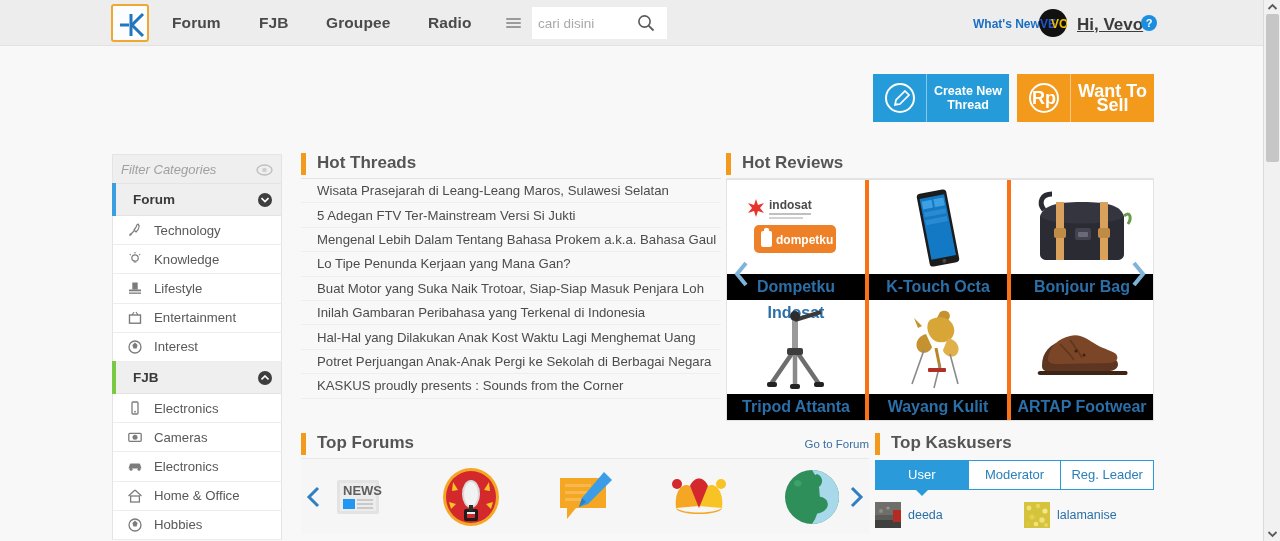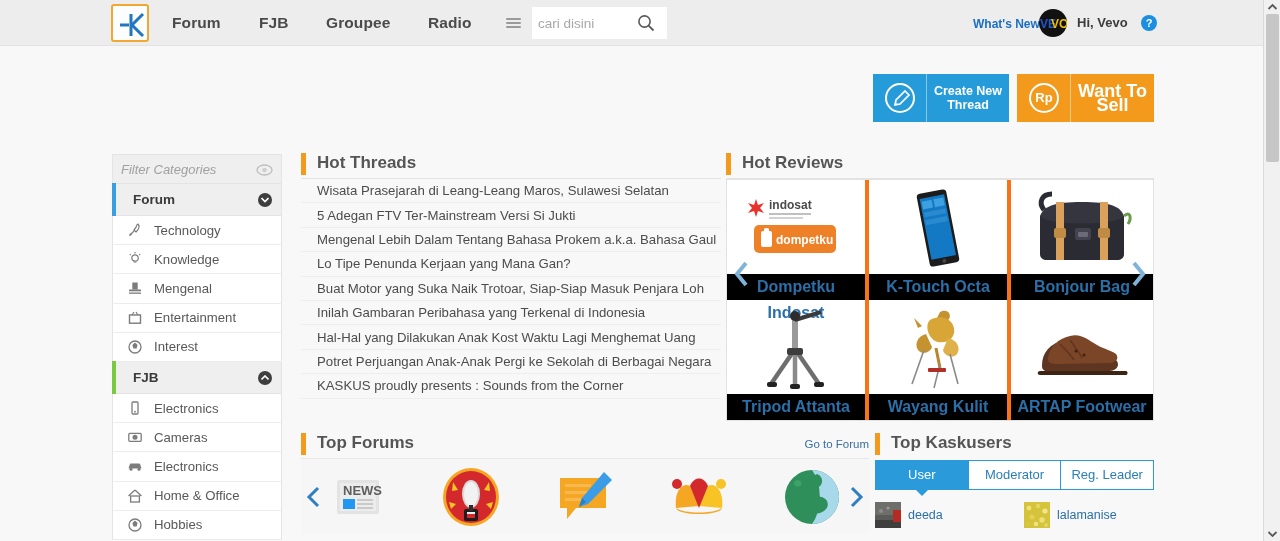--- a/index.html
+++ b/index.html
@@ -62,21 +62,21 @@
     font-size: 12px; color: #1b6fc4; font-weight: bold; cursor: pointer;
   }
   #avatar-top {
     position: absolute; left: 1039px; top: 9px; width: 28px; height: 28px;
     border-radius: 50%; overflow: hidden; background: #111; cursor: pointer;
   }
   #avatar-top .v1 { position:absolute; left:1px; top:8px; font-size:12px; font-weight:bold; color:#2255cc; font-family:"Liberation Sans",sans-serif;}
   #avatar-top .v2 { position:absolute; left:12px; top:8px; font-size:12px; font-weight:bold; color:#f0c000;}
   #greeting {
     position: absolute; left: 1077px; top: 15px;
-    font-size: 13px; color: #3c3c3c; font-weight: bold; cursor: pointer;
+    font-size: 17px; color: #3c3c3c; font-weight: bold; cursor: pointer; text-decoration: underline;
   }
   #help-icon {
     position: absolute; left: 1141px; top: 15px; width: 16px; height: 16px;
     border-radius: 50%; background: #1b8ee0; cursor: pointer;
   }
   #help-icon span {
     position: absolute; left: 0; top: 0; width: 16px; height: 16px;
     text-align: center; line-height: 16px; font-size: 11px; color: #fff; font-weight: bold;
   }
 
@@ -93,21 +93,21 @@
   }
   .actbtn .circ {
     position: absolute; left: 12px; top: 9px; width: 30px; height: 30px;
     border: 2px solid #fff; border-radius: 50%;
   }
   .actbtn .lbl {
     flex: 1; text-align: center; color: #fff; font-weight: bold;
     font-size: 12.5px; line-height: 14px; padding: 0 4px;
   }
   #btn-sell .lbl { font-size: 18px; }
-  .rp { position:absolute; left:0; top:0; width:30px; height:30px; line-height:30px; text-align:center; color:#fff; font-weight:bold; font-size:13px;}
+  .rp { position:absolute; left:0; top:0; width:30px; height:30px; line-height:30px; text-align:center; color:#fff; font-weight:bold; font-size:18px;}
 
   
   #sidebar { position: absolute; left: 112px; top: 154px; width: 170px; }
   #filterbox {
     position: relative; width: 170px; height: 30px; background: #efefef;
     border: 1px solid #e4e4e4;
   }
   #filterinput {
     position: absolute; left: 8px; top: 0; width: 120px; height: 28px;
     border: 0; outline: 0; background: transparent; font-style: italic;
@@ -321,21 +321,21 @@
         <path d="M6.6 11 h2.8 M8 1 v1.5 M2.8 3.2 l1 1 M13.2 3.2 l-1 1" stroke="#7c7c7c" stroke-width="1.1"></path>
       </svg>
       <div class="lab">Knowledge</div>
     </div>
     <div class="cat-item">
       <svg class="ico" viewBox="0 0 16 16">
         <rect x="5.3" y="2.5" width="5.4" height="7" fill="#7c7c7c"></rect>
         <rect x="2" y="9.5" width="12" height="1.8" fill="#7c7c7c"></rect>
         <rect x="2" y="12.5" width="12" height="1.3" fill="#7c7c7c"></rect>
       </svg>
-      <div class="lab">Mengenal</div>
+      <div class="lab">Lifestyle</div>
     </div>
     <div class="cat-item">
       <svg class="ico" viewBox="0 0 16 16">
         <rect x="2.5" y="5" width="11" height="8.2" stroke="#7c7c7c" stroke-width="1.4" fill="none"></rect>
         <path d="M5 5 L7 2 M11 5 L9 2" stroke="#7c7c7c" stroke-width="1.2"></path>
       </svg>
       <div class="lab">Entertainment</div>
     </div>
     <div class="cat-item">
       <svg class="ico" viewBox="0 0 16 16">

